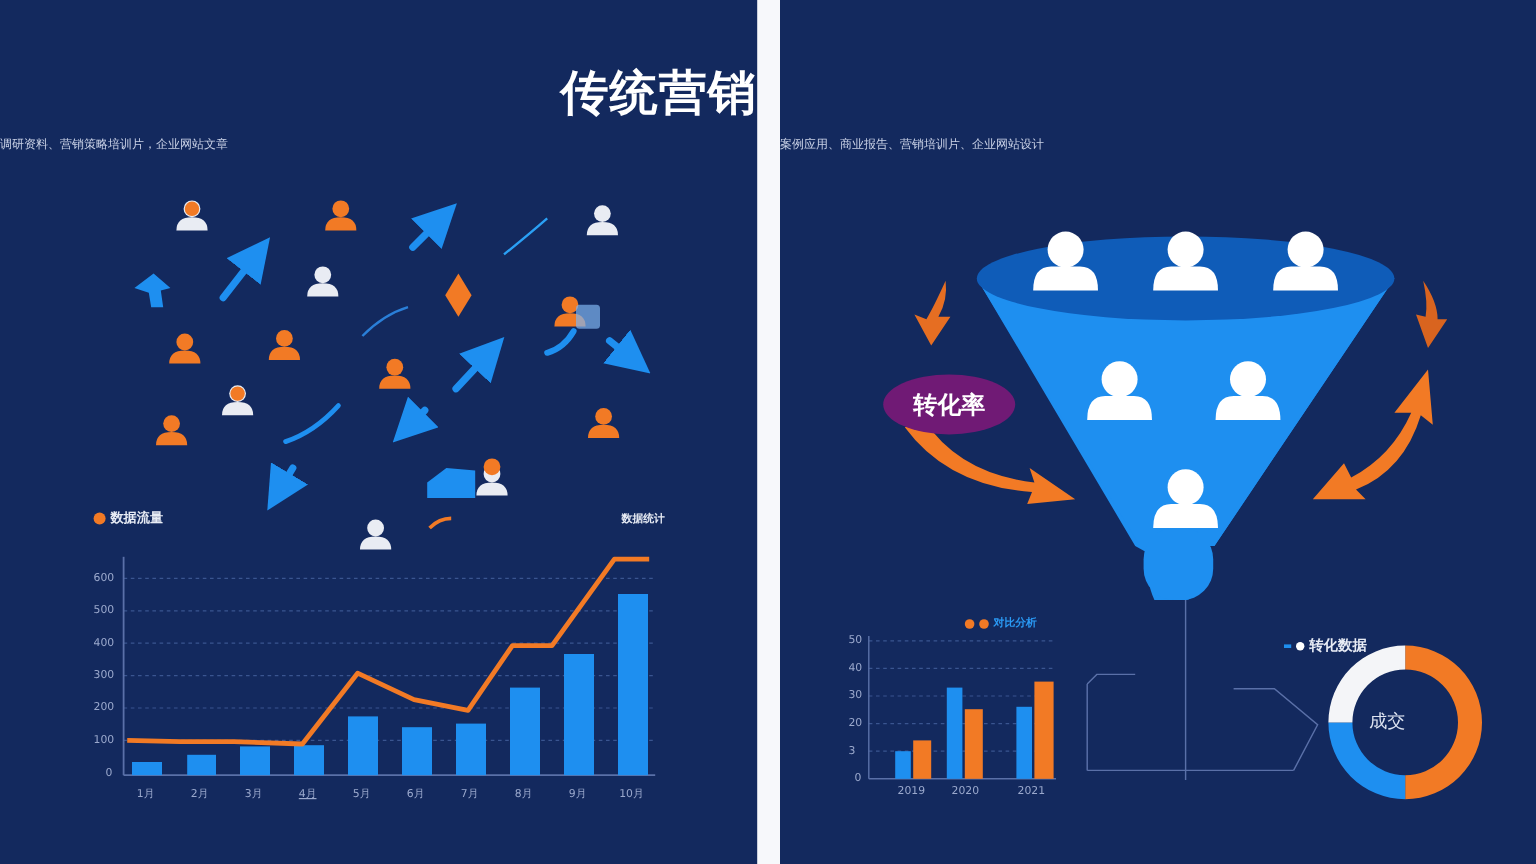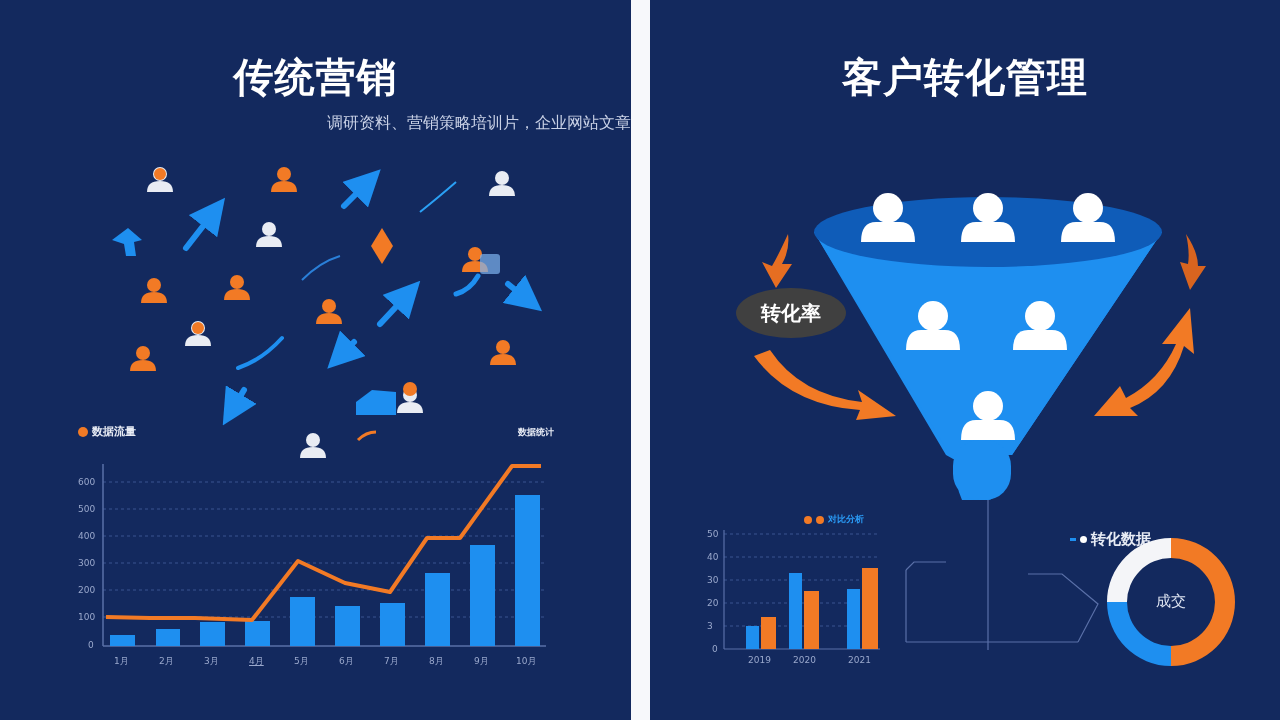--- a/index.html
+++ b/index.html
@@ -1,22 +1,22 @@
 <!DOCTYPE html>
 <html><head>
 <meta charset="utf-8">
 <style>
   html, body { margin:0; padding:0; }
   body { width:1280px; height:720px; overflow:hidden; background:#13295e; font-family:"DejaVu Sans", sans-serif; position:relative; }
   .panel { position:absolute; top:0; height:720px; background:#13295e; overflow:hidden; }
   .panel-left { left:0; width:631px; }
   .panel-right { left:650px; width:630px; }
   .divider { position:absolute; left:631px; top:0; width:19px; height:720px; background:#f7f8fb; }
-  .title { position:absolute; left:0; width:100%; text-align:center; color:#fff; font-weight:bold; font-size:40px; letter-spacing:1px; }
-  .subtitle { position:absolute; left:0; width:100%; text-align:right; color:#c9d1e6; font-size:16px; }
+  .title { position:absolute; left:0; width:100%; text-align:right; color:#fff; font-weight:bold; font-size:40px; letter-spacing:1px; }
+  .subtitle { position:absolute; left:0; width:100%; text-align:left; color:#c9d1e6; font-size:10px; }
   svg { position:absolute; left:0; top:0; }
   .legend { position:absolute; font-size:11px; color:#e8ecf5; display:flex; align-items:center; gap:4px; font-weight:bold; }
   .dot { width:10px; height:10px; border-radius:50%; display:inline-block; }
   .axis-lbl { position:absolute; font-size:9px; color:#9aa8cc; }
   .badge { position:absolute; display:flex; align-items:center; justify-content:center; color:#fff; font-weight:bold; }
 </style>
 </head>
 <body>
 
 <div class="panel panel-left">
@@ -143,21 +143,21 @@
   <div class="axis-lbl" style="left:339px; top:655px;">6月</div>
   <div class="axis-lbl" style="left:384px; top:655px;">7月</div>
   <div class="axis-lbl" style="left:429px; top:655px;">8月</div>
   <div class="axis-lbl" style="left:474px; top:655px;">9月</div>
   <div class="axis-lbl" style="left:516px; top:655px;">10月</div>
 </div>
 
 <div class="divider"></div>
 
 <div class="panel panel-right">
-  <div class="title" style="top:50px;">客户转化管理</div>
+  <div class="subtitle" style="top:113px;">案例应用、商业报告、营销培训片、企业网站设计</div>
 
   <svg width="630" height="720">
     <defs>
       <g id="user2">
         <circle cx="0" cy="-14" r="15"></circle>
         <path d="M-27,20 Q-27,0 -12,0 L12,0 Q27,0 27,20 Z"></path>
       </g>
     </defs>
 
     <path d="M164,232 L340,232 L512,232 L362,455 L352,455 Q350,480 350,485 Q345,500 338,500 Q325,500 312,500 Q305,485 305,460 L296,455 Z" fill="#1e8ff0"></path>
@@ -193,21 +193,21 @@
 
     <g stroke="#5a70a8" stroke-width="1.2" fill="none">
       <line x1="338" y1="500" x2="338" y2="650"></line>
       <polyline points="256,570 264,562 296,562"></polyline>
       <line x1="256" y1="570" x2="256" y2="642"></line>
       <line x1="256" y1="642" x2="428" y2="642"></line>
       <polyline points="378,574 412,574 448,604 428,642"></polyline>
     </g>
   </svg>
 
-  <div class="badge" style="left:86px; top:288px; width:110px; height:50px; border-radius:50%; background:#404040; font-size:20px;">转化率</div>
+  <div class="badge" style="left:86px; top:312px; width:110px; height:50px; border-radius:50%; background:#701a75; font-size:20px;">转化率</div>
 
 
   <div class="legend" style="left:154px; top:513px; font-size:9px; color:#2a9af5;">
     <span class="dot" style="background:#f27a25; width:8px; height:8px;"></span>
     <span class="dot" style="background:#f27a25; width:8px; height:8px;"></span>
     <span>对比分析</span>
   </div>
   <svg width="630" height="720">
     <g stroke="#3a5590" stroke-width="1" stroke-dasharray="3,3">
       <line x1="74" y1="534" x2="228" y2="534"></line>
@@ -232,26 +232,26 @@
   <div class="axis-lbl" style="left:57px; top:529px;">50</div>
   <div class="axis-lbl" style="left:57px; top:552px;">40</div>
   <div class="axis-lbl" style="left:57px; top:575px;">30</div>
   <div class="axis-lbl" style="left:57px; top:598px;">20</div>
   <div class="axis-lbl" style="left:57px; top:621px;">3</div>
   <div class="axis-lbl" style="left:62px; top:644px;">0</div>
   <div class="axis-lbl" style="left:98px; top:655px;">2019</div>
   <div class="axis-lbl" style="left:143px; top:655px;">2020</div>
   <div class="axis-lbl" style="left:198px; top:655px;">2021</div>
 
-  <div class="legend" style="left:420px; top:530px; font-size:15px;">
+  <div class="legend" style="left:420px; top:530px; font-size:12px;">
     <span style="display:inline-block; width:6px; height:3px; background:#1e8ff0;"></span>
     <span class="dot" style="background:#fff; width:7px; height:7px;"></span>
     <span>转化数据</span>
   </div>
   <svg width="630" height="720">
     <g transform="translate(521,602)">
       <path d="M0,-64 A64,64 0 0,1 0,64 L0,44 A44,44 0 0,0 0,-44 Z" fill="#f27a25"></path>
       <path d="M0,64 A64,64 0 0,1 -64,0 L-44,0 A44,44 0 0,0 0,44 Z" fill="#1e8ff0"></path>
       <path d="M-64,0 A64,64 0 0,1 0,-64 L0,-44 A44,44 0 0,0 -44,0 Z" fill="#f4f5f8"></path>
     </g>
   </svg>
-  <div style="position:absolute; left:491px; top:592px; width:60px; text-align:center; color:#dfe5f2; font-size:15px;">成交</div>
+  <div style="position:absolute; left:491px; top:592px; width:60px; text-align:left; color:#dfe5f2; font-size:15px;">成交</div>
 </div>
 
 </body></html>

